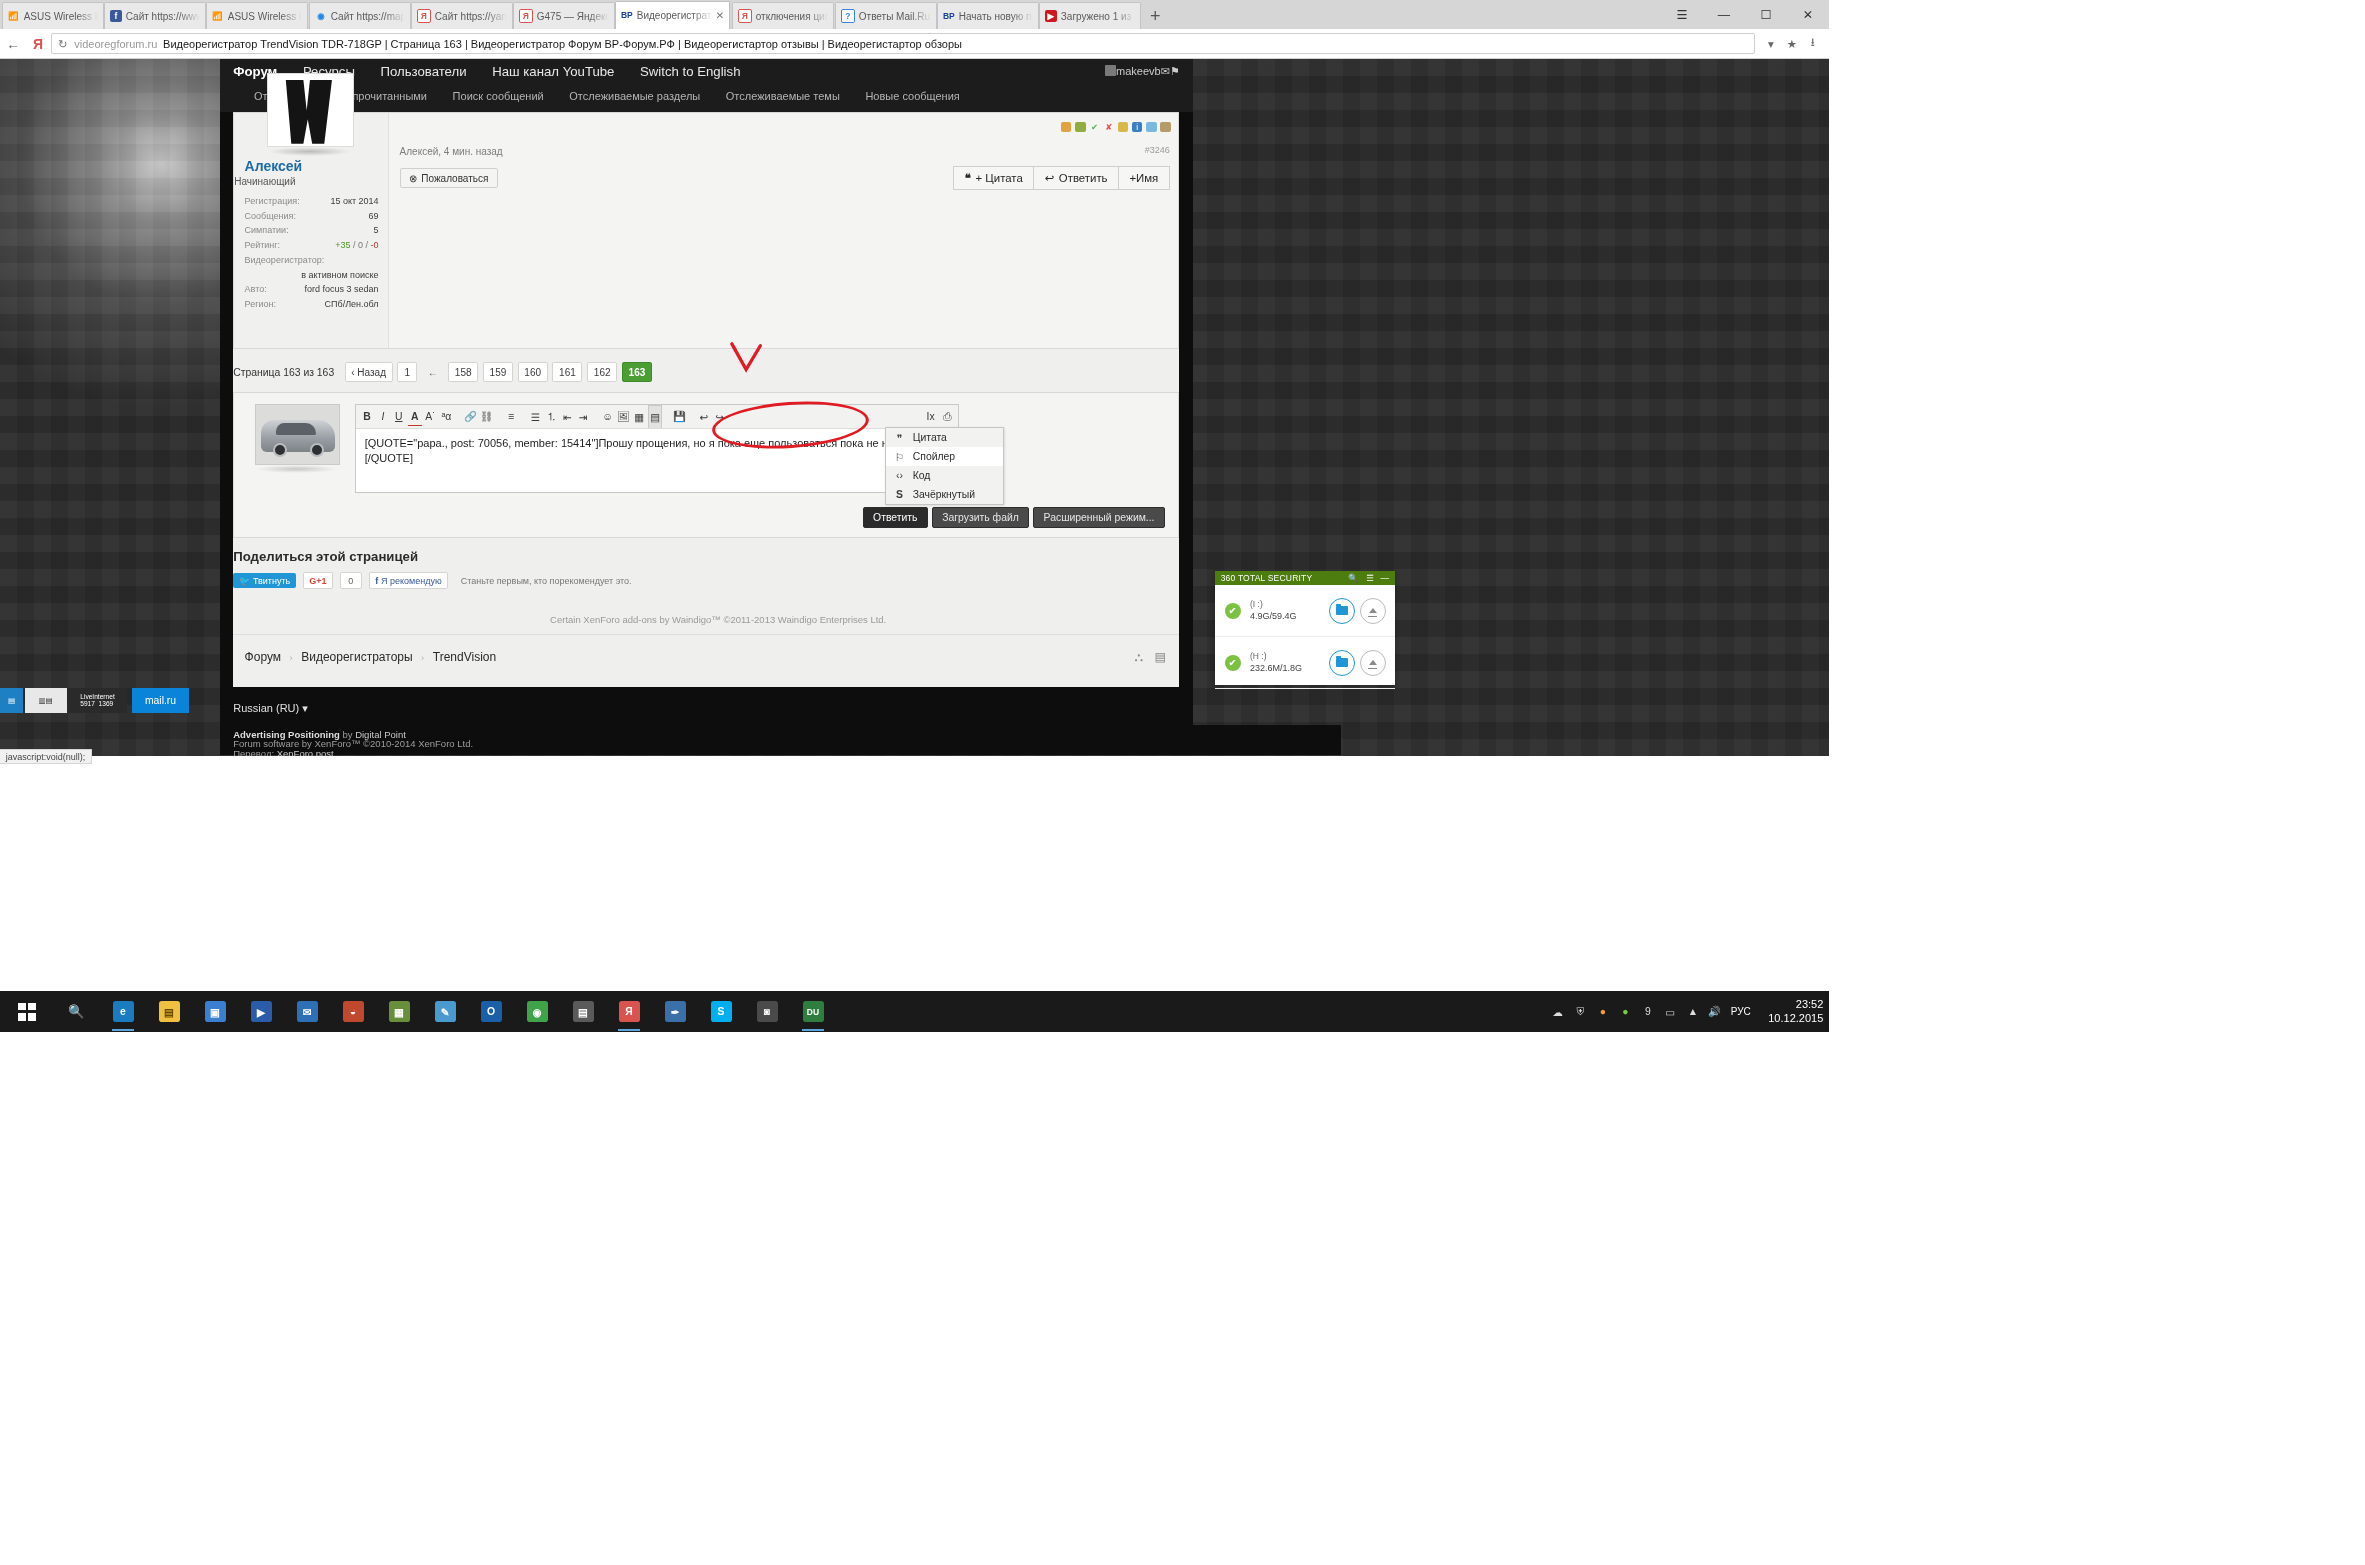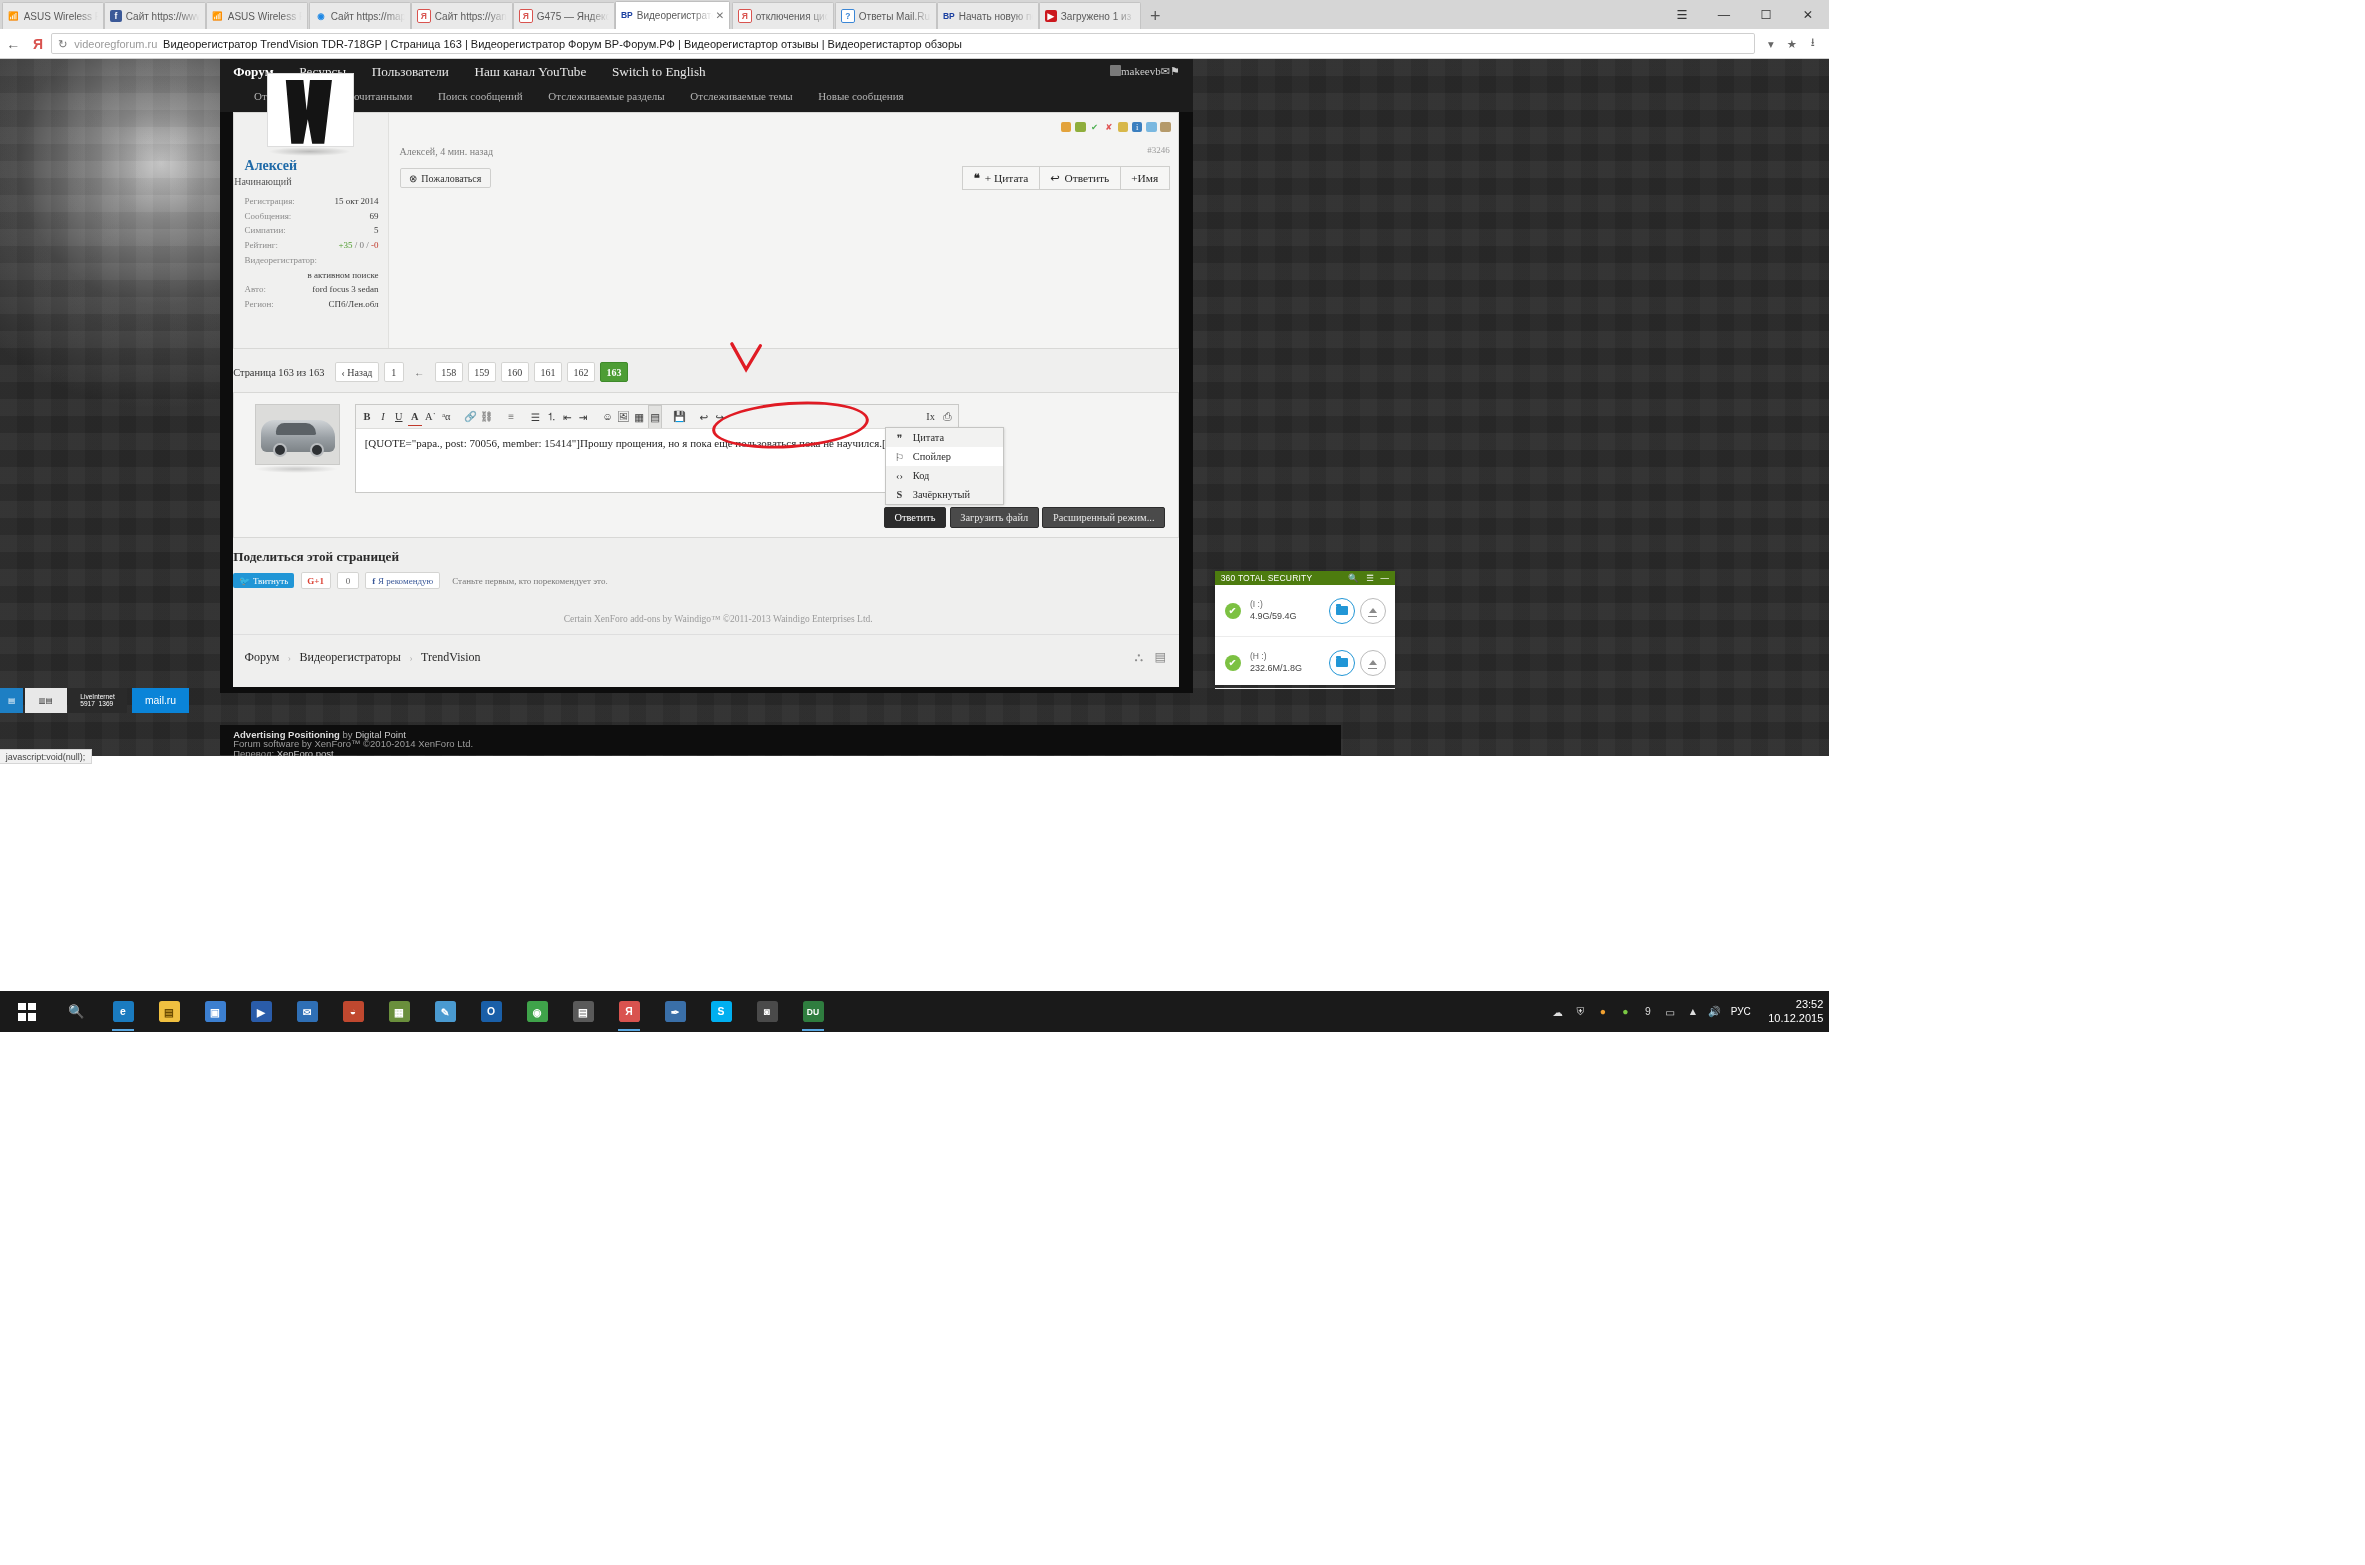--- a/index.html
+++ b/index.html
@@ -50,21 +50,21 @@
   
   .pagearea{position:absolute;left:0;top:59px;width:1829px;height:697px;overflow:hidden;
     background:
       repeating-linear-gradient(90deg, rgba(255,255,255,.02) 0 17px, rgba(0,0,0,.03) 17px 34px),
       repeating-linear-gradient(0deg, rgba(255,255,255,.03) 0 17px, rgba(0,0,0,.04) 17px 34px),
       radial-gradient(circle at 161px 104px, #c9c9c9 0, #8a8a8a 57px, #4a4a4a 142px, #2a2a2a 246px),
       radial-gradient(circle at 1609px 407px, #8f8f8f 0, #5c5c5c 123px, #343434 284px),
       linear-gradient(160deg,#3a3a3a,#1b1b1b 45%,#2e2e2e 70%,#151515);
   }
 
-  .forum{position:absolute;left:220px;top:0;width:973px;height:634px;background:#0d0d0d;font-family:Liberation Serif, serif;}
+  .forum{position:absolute;left:220px;top:0;width:973px;height:634px;background:#0d0d0d;}
   .fnav{position:absolute;left:0;top:0;width:973px;height:53px;background:#1c1c1c;}
   .fnav-row1{position:absolute;left:13.2px;top:4.7px;display:flex;align-items:center;gap:25.6px;}
   .fnav-row1 a{color:#e8e8e8;font-size:13.2px;text-decoration:none;}
   .fnav-row1 a.act{font-weight:bold;color:#fff;}
   .fnav-row2{position:absolute;left:34px;top:31px;display:flex;align-items:center;gap:25.6px;}
   .fnav-row2 a{color:#b4b4b4;font-size:11px;text-decoration:none;}
   .fnav-user{position:absolute;right:13.2px;top:5.7px;display:flex;align-items:flex-start;gap:0;color:#ccc;font-size:11px;}
   .uavatar{width:11.4px;height:11.4px;background:#7a7a7a;border-radius:0.9px;}
 
   .fbody{position:absolute;left:13.2px;top:53px;width:946px;height:575px;background:#efefee;}
@@ -504,20 +504,23 @@
           <span class="bc-sep">›</span>
           <span>TrendVision</span>
         </div>
         <div class="bc-icons">
           <span>⛬</span>
           <span>▤</span>
         </div>
       </div>
     </div>
 
+    <div class="langbar">
+      <div class="langsel">Russian (RU) ▾</div>
+    </div>
 
     <div class="footer">
       <div class="ftxt" style="top:3.8px;">
         <b>Advertising Positioning</b>
         <span>by</span>
         <a>Digital Point</a>
       </div>
       <div class="ftxt" style="top:13.2px;">Forum software by XenForo™ ©2010-2014 XenForo Ltd.</div>
       <div class="ftxt" style="top:23px;">
         <span>Перевод:</span>

